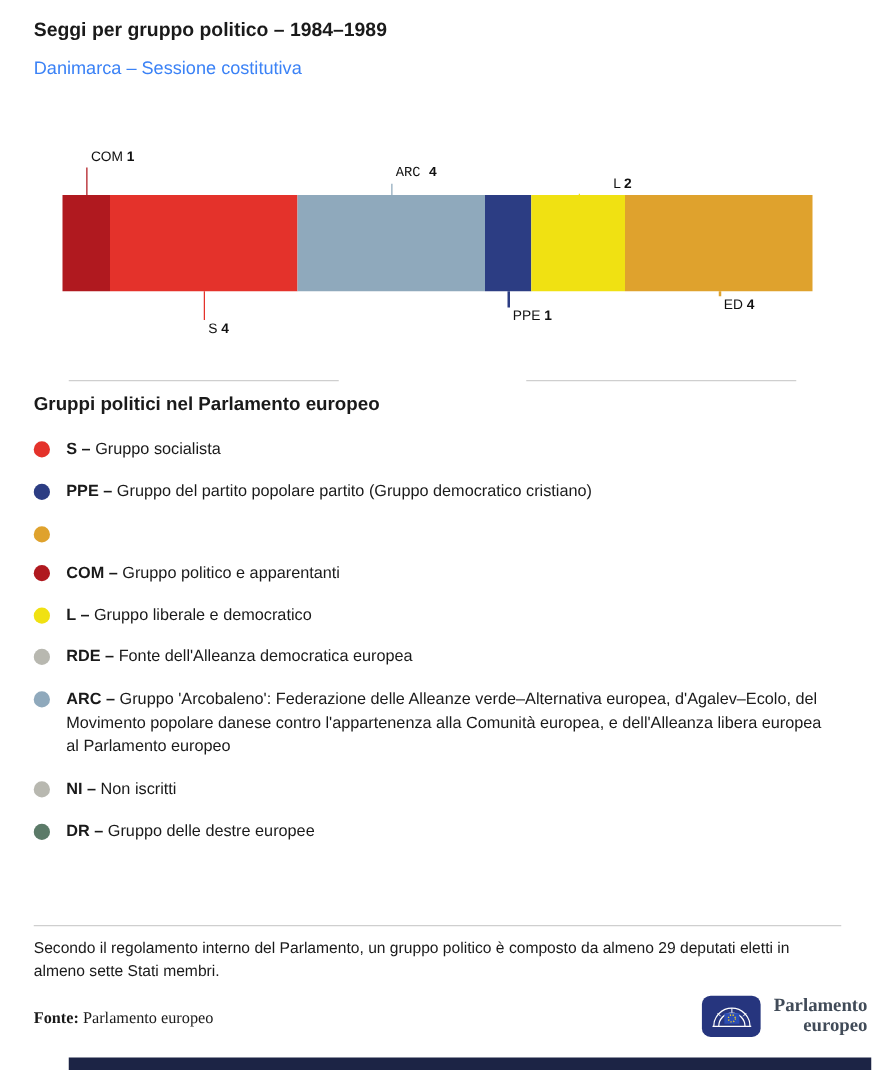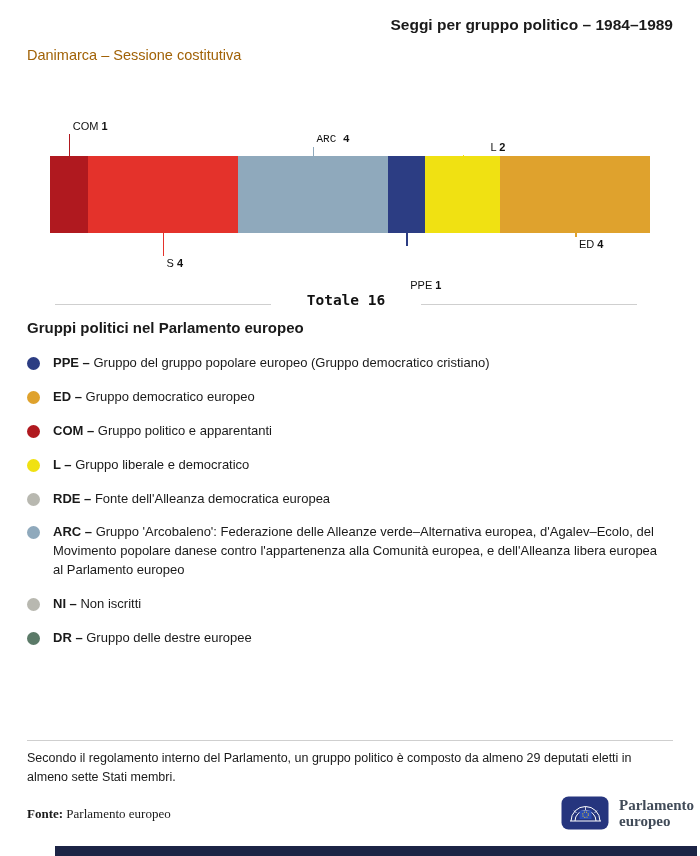--- a/index.html
+++ b/index.html
@@ -2,22 +2,22 @@
 <html><head>
 <meta charset="utf-8">
 <style>
   * { margin:0; padding:0; box-sizing:border-box; }
   html,body { background:#fff; }
   body {
     width:700px; height:856px; position:relative; overflow:hidden;
     font-family:"Liberation Sans", sans-serif; color:#1a1a1a;
   }
   .page { padding:16px 27px 0; }
-  .title { font-size:15.5px; font-weight:bold;text-align:right; }
-  .subtitle { font-size:14.5px; margin-top:13px; color:#a16207; font-weight:normal; }
+  .title { font-size:15.5px; font-weight:bold; }
+  .subtitle { font-size:14.5px; margin-top:13px; color:#3b82f6; font-weight:normal; }
 
   
   .chart-wrap { position:relative; width:600px; height:178px; margin:38px 0 0 23px; }
   .bar { position:absolute; left:0; top:55px; width:600px; height:77px; display:flex; }
   .seg { height:100%; }
   .callout-line { position:absolute; width:1.5px; }
   .callout-label { position:absolute; font-size:11px; white-space:nowrap; color:#111; }
   .callout-label b { font-weight:bold; }
 
   
@@ -35,21 +35,21 @@
   .dot { width:13px; height:13px; border-radius:50%; flex:none; margin:3px 13px 0 0; }
   .legend-text b { font-weight:bold; }
 
   
   .divider { position:absolute; left:27px; right:27px; top:740px; border-top:1px solid #cfcfcf; }
   .footnote { position:absolute; left:27px; right:27px; top:749px; font-size:12.5px; line-height:1.55; }
   .fonte-row { position:absolute; left:27px; right:6px; top:796px; display:flex; justify-content:space-between; align-items:flex-end;font-family:Liberation Serif, serif; }
   .fonte { font-size:13px; margin-bottom:8px; }
   .fonte b { font-weight:bold; }
   .logo { display:flex; align-items:center; }
-  .logo-text { font-size:15px; font-weight:bold; color:#414b58; line-height:1.08; margin-left:10px; }
+  .logo-text { font-size:15px; font-weight:bold; color:#414b58; line-height:1.08; margin-left:10px;text-align:right; }
   .bottom-strip { position:absolute; left:55px; right:3px; bottom:0; height:10px; background:#1c2445; }
 </style>
 </head>
 <body>
 
 <div class="page">
   <h1 class="title">Seggi per gruppo politico – 1984–1989</h1>
   <div class="subtitle">Danimarca – Sessione costitutiva</div>
 
   <div class="chart-wrap">
@@ -61,46 +61,48 @@
         <div class="seg" style="width: 75px; background: rgb(240, 225, 18);"></div>
         <div class="seg" style="width: 150px; background: rgb(223, 162, 45);"></div>
       </div>
   <div class="callout-line" style="left: 18.75px; background: rgb(176, 25, 31); top: 33px; height: 22px;"></div>
       <div class="callout-label" style="left: 22.75px; top: 19px;"><span>COM </span><b>1</b></div>
       <div class="callout-line" style="left: 112.5px; background: rgb(228, 50, 43); top: 132px; height: 23px;"></div>
       <div class="callout-label" style="left: 116.5px; top: 156px;"><span>S </span><b>4</b></div>
       <div class="callout-line" style="left: 262.5px; background: rgb(143, 169, 188); top: 46px; height: 9px;"></div>
       <div class="callout-label" style="left: 266.5px; top: 32px; font-family: Liberation Mono, monospace;"><span>ARC </span><b>4</b></div>
       <div class="callout-line" style="left: 356.25px; background: rgb(44, 61, 131); top: 132px; height: 13px;"></div>
-      <div class="callout-label" style="left: 360.25px; top: 146px; margin-top: 32px;"><span>PPE </span><b>1</b></div>
+      <div class="callout-label" style="left: 360.25px; top: 146px;"><span>PPE </span><b>1</b></div>
       <div class="callout-line" style="left: 412.5px; background: rgb(240, 225, 18); top: 54px; height: 2px;"></div>
       <div class="callout-label" style="left: 416.5px; top: 40px; margin-left: 24px;"><span>L </span><b>2</b></div>
       <div class="callout-line" style="left: 525px; background: rgb(223, 162, 45); top: 132px; height: 4px;"></div>
       <div class="callout-label" style="left: 529px; top: 137px;"><span>ED </span><b>4</b></div>
     </div>
 
   <div class="total-row">
     <div class="total-rule"></div>
     <div class="total-text">
-      <div>Totale 16</div>
     </div>
     <div class="total-rule"></div>
   </div>
 
   <h2 class="legend-heading">Gruppi politici nel Parlamento europeo</h2>
   <div class="legend">
+  <div class="legend-item">
+    <span class="dot" style="background: rgb(228, 50, 43);"></span>
+    <span class="legend-text"><b class="abbr">S –</b> <span class="desc">Gruppo socialista</span></span>
+  </div>
 
   <div class="legend-item">
     <span class="dot" style="background: rgb(44, 61, 131);"></span>
-    <span class="legend-text"><b class="abbr">PPE –</b> <span class="desc">Gruppo del gruppo popolare europeo (Gruppo democratico cristiano)</span></span>
+    <span class="legend-text"><b class="abbr">PPE –</b> <span class="desc">Gruppo del partito popolare partito (Gruppo democratico cristiano)</span></span>
   </div>
 
   <div class="legend-item">
     <span class="dot" style="background: rgb(223, 162, 45);"></span>
-    <span class="legend-text"><b class="abbr">ED –</b> <span class="desc">Gruppo democratico europeo</span></span>
   </div>
 
   <div class="legend-item">
     <span class="dot" style="background: rgb(176, 25, 31);"></span>
     <span class="legend-text"><b class="abbr">COM –</b> <span class="desc">Gruppo politico e apparentanti</span></span>
   </div>
 
   <div class="legend-item">
     <span class="dot" style="background: rgb(240, 225, 18);"></span>
     <span class="legend-text"><b class="abbr">L –</b> <span class="desc">Gruppo liberale e democratico</span></span>

